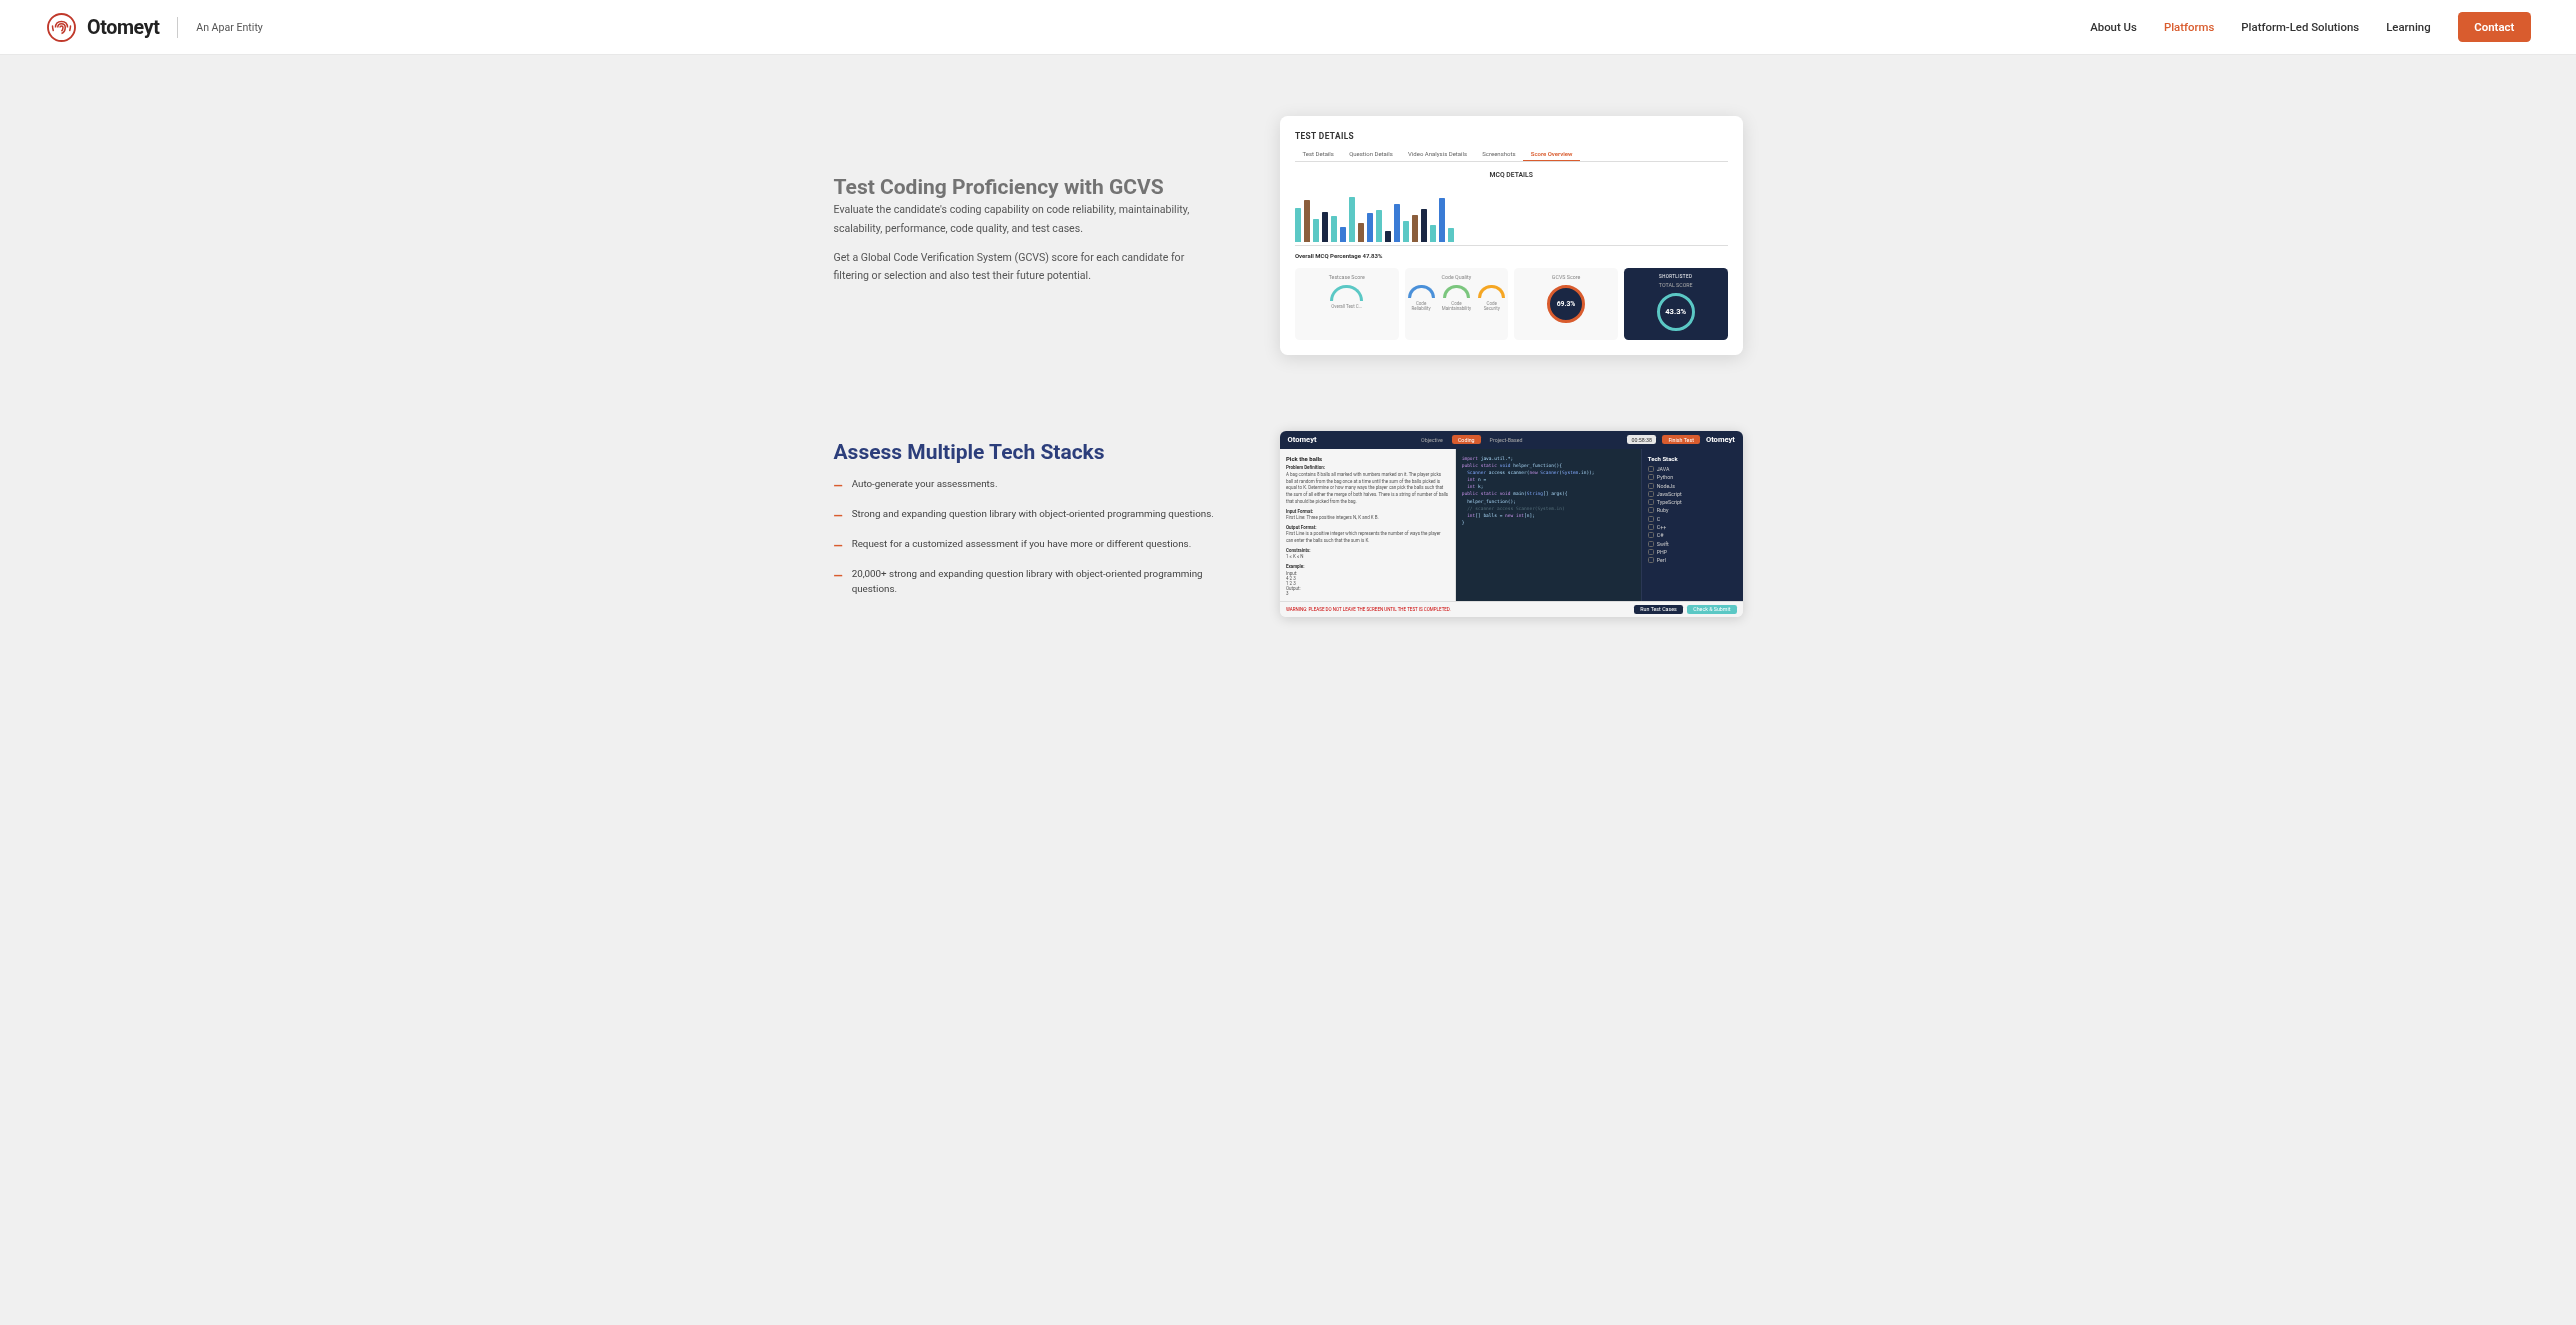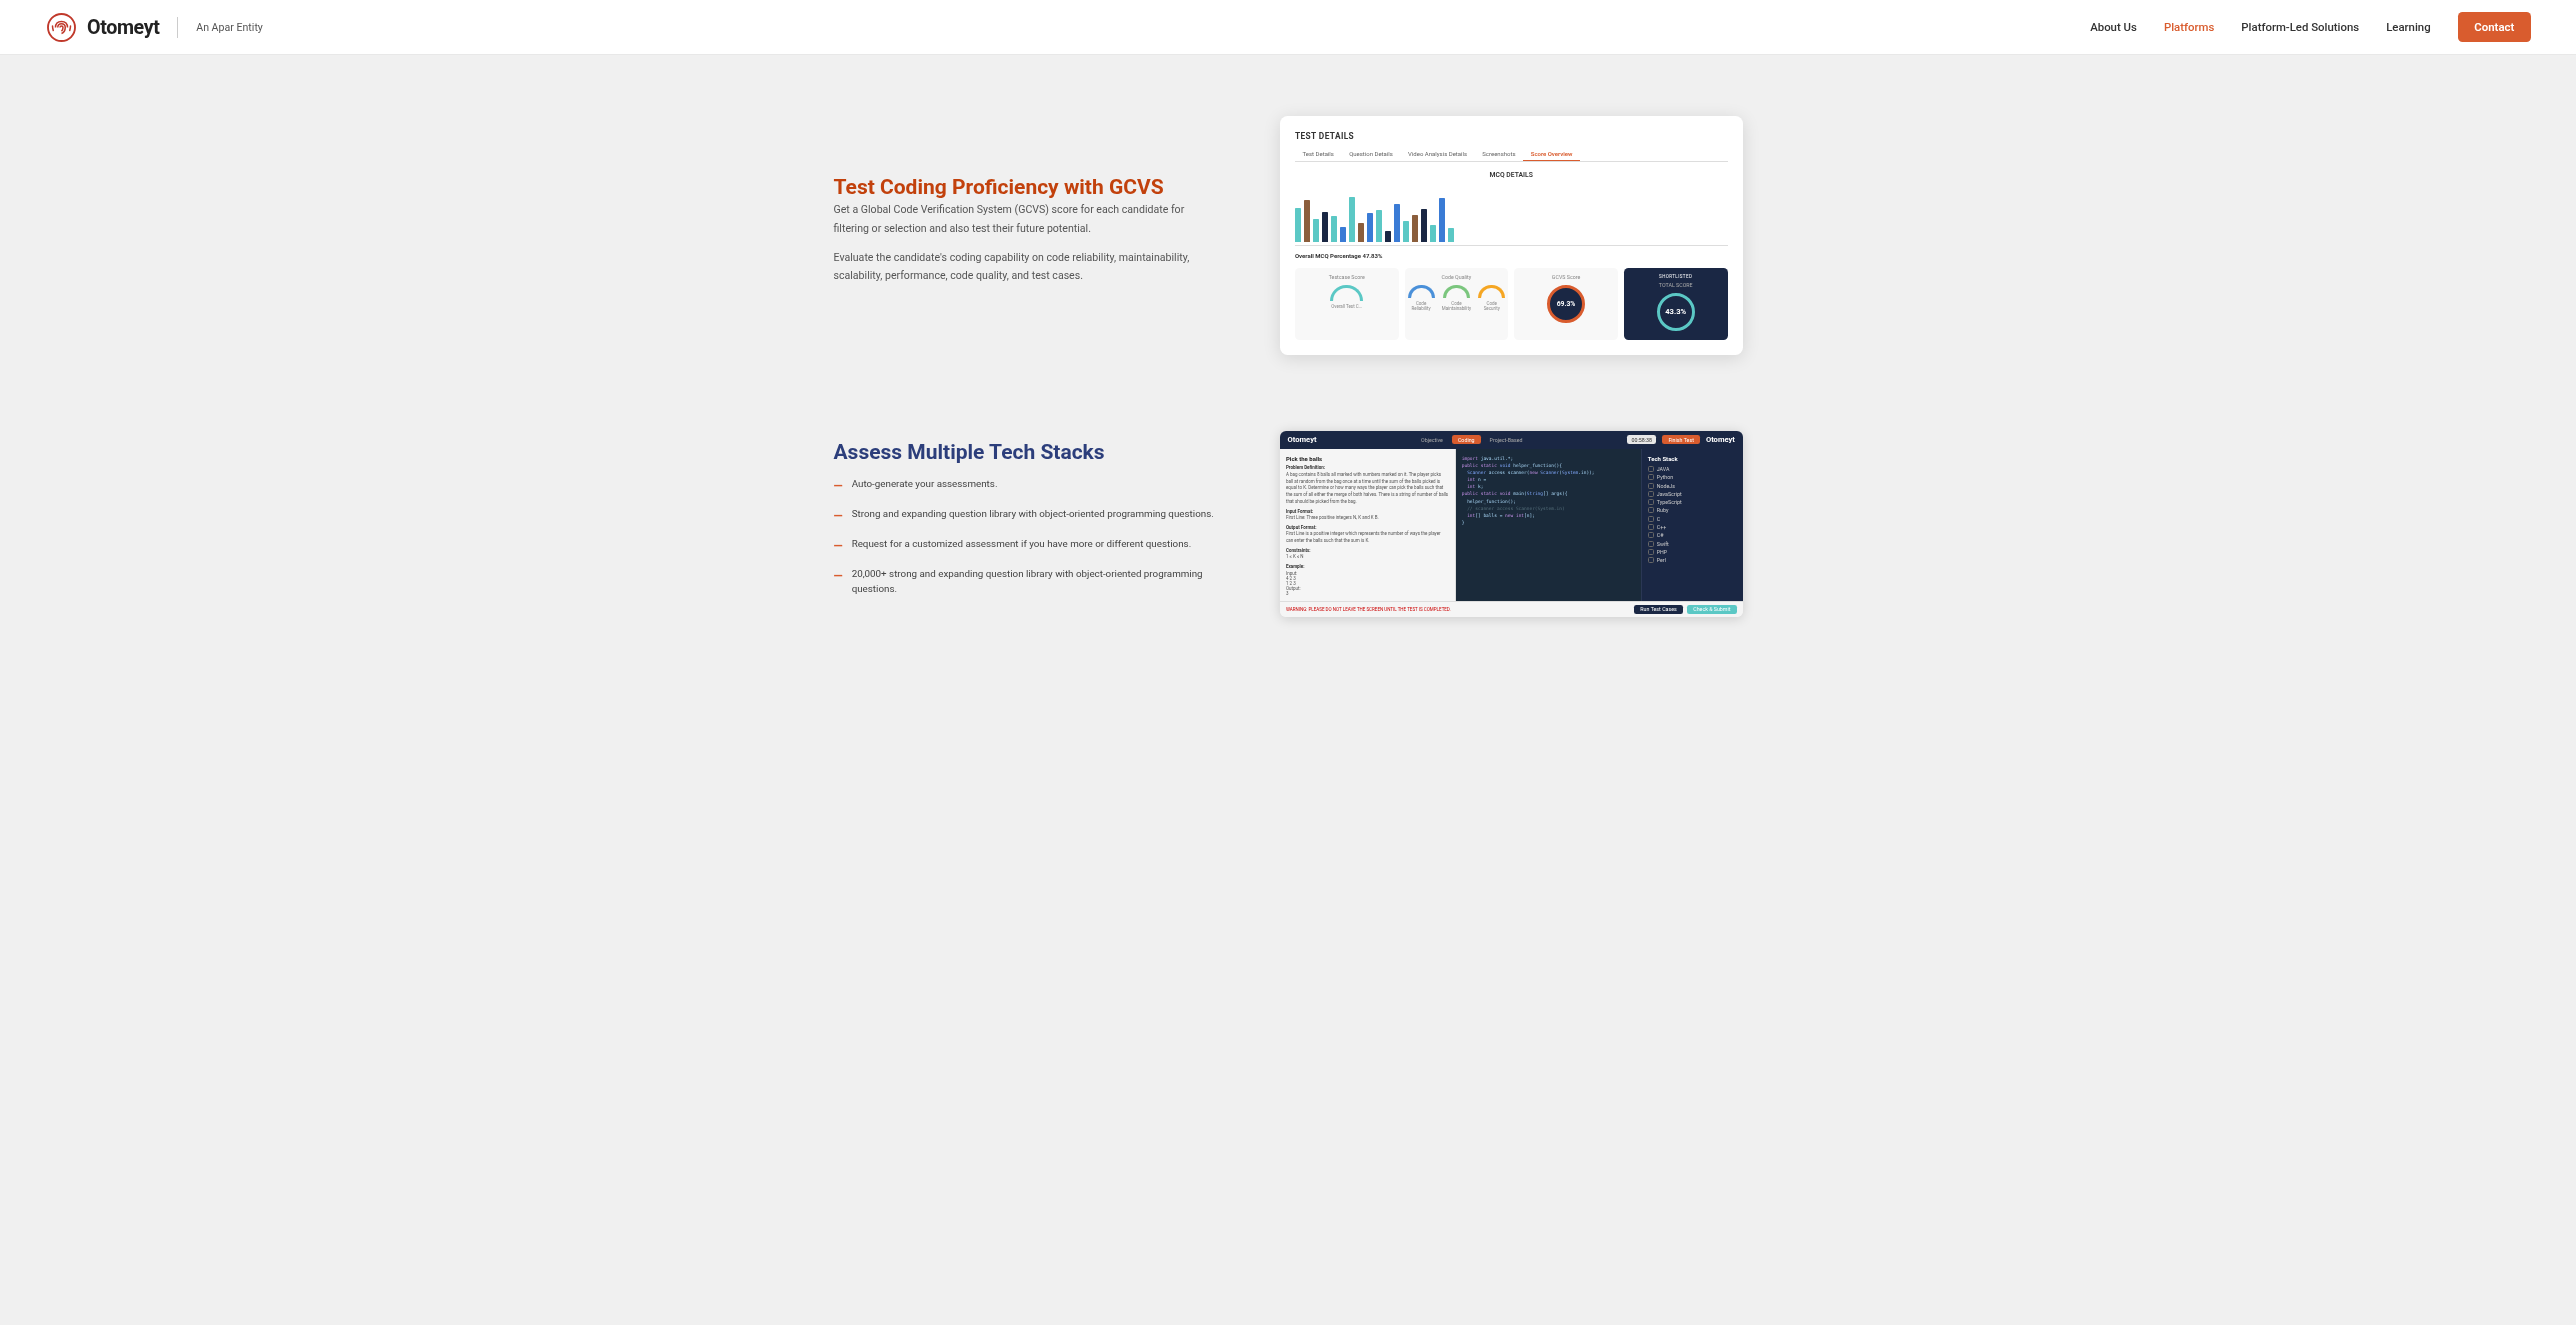--- a/index.html
+++ b/index.html
@@ -65,21 +65,21 @@
       max-width: 909px;
       margin: 0 auto 76px auto;
     }
     .section-row.reverse { flex-direction: row-reverse; }
     .text-col { flex: 1; }
     .image-col { flex: 1.2; }
 
     .section-title {
       font-size: 21px;
       font-weight: 700;
-      color: #c2410c;
+      color: #737373;
       line-height: 1.3;
     }
     .section-body {
       font-size: 10.6px;
       color: #555;
       line-height: 1.75;
       margin-bottom: 10.6px;
     }
 
     
@@ -377,22 +377,22 @@
     <li><a href="#">Learning</a></li>
     <li><a href="#" class="contact-btn">Contact</a></li>
   </ul>
 </nav>
 
 <main>
 
   <div class="section-row">
     <div class="text-col">
       <h2 class="section-title">Test Coding Proficiency with GCVS</h2>
+      <p class="section-body">Evaluate the candidate's coding capability on code reliability, maintainability, scalability, performance, code quality, and test cases.</p>
       <p class="section-body">Get a Global Code Verification System (GCVS) score for each candidate for filtering or selection and also test their future potential.</p>
-      <p class="section-body">Evaluate the candidate's coding capability on code reliability, maintainability, scalability, performance, code quality, and test cases.</p>
     </div>
     <div class="image-col">
       <div class="screenshot-card">
         <div class="test-details-ui">
           <div class="td-header">TEST DETAILS</div>
           <div class="td-tabs">
             <div class="td-tab">Test Details</div>
             <div class="td-tab">Question Details</div>
             <div class="td-tab">Video Analysis Details</div>
             <div class="td-tab">Screenshots</div>

